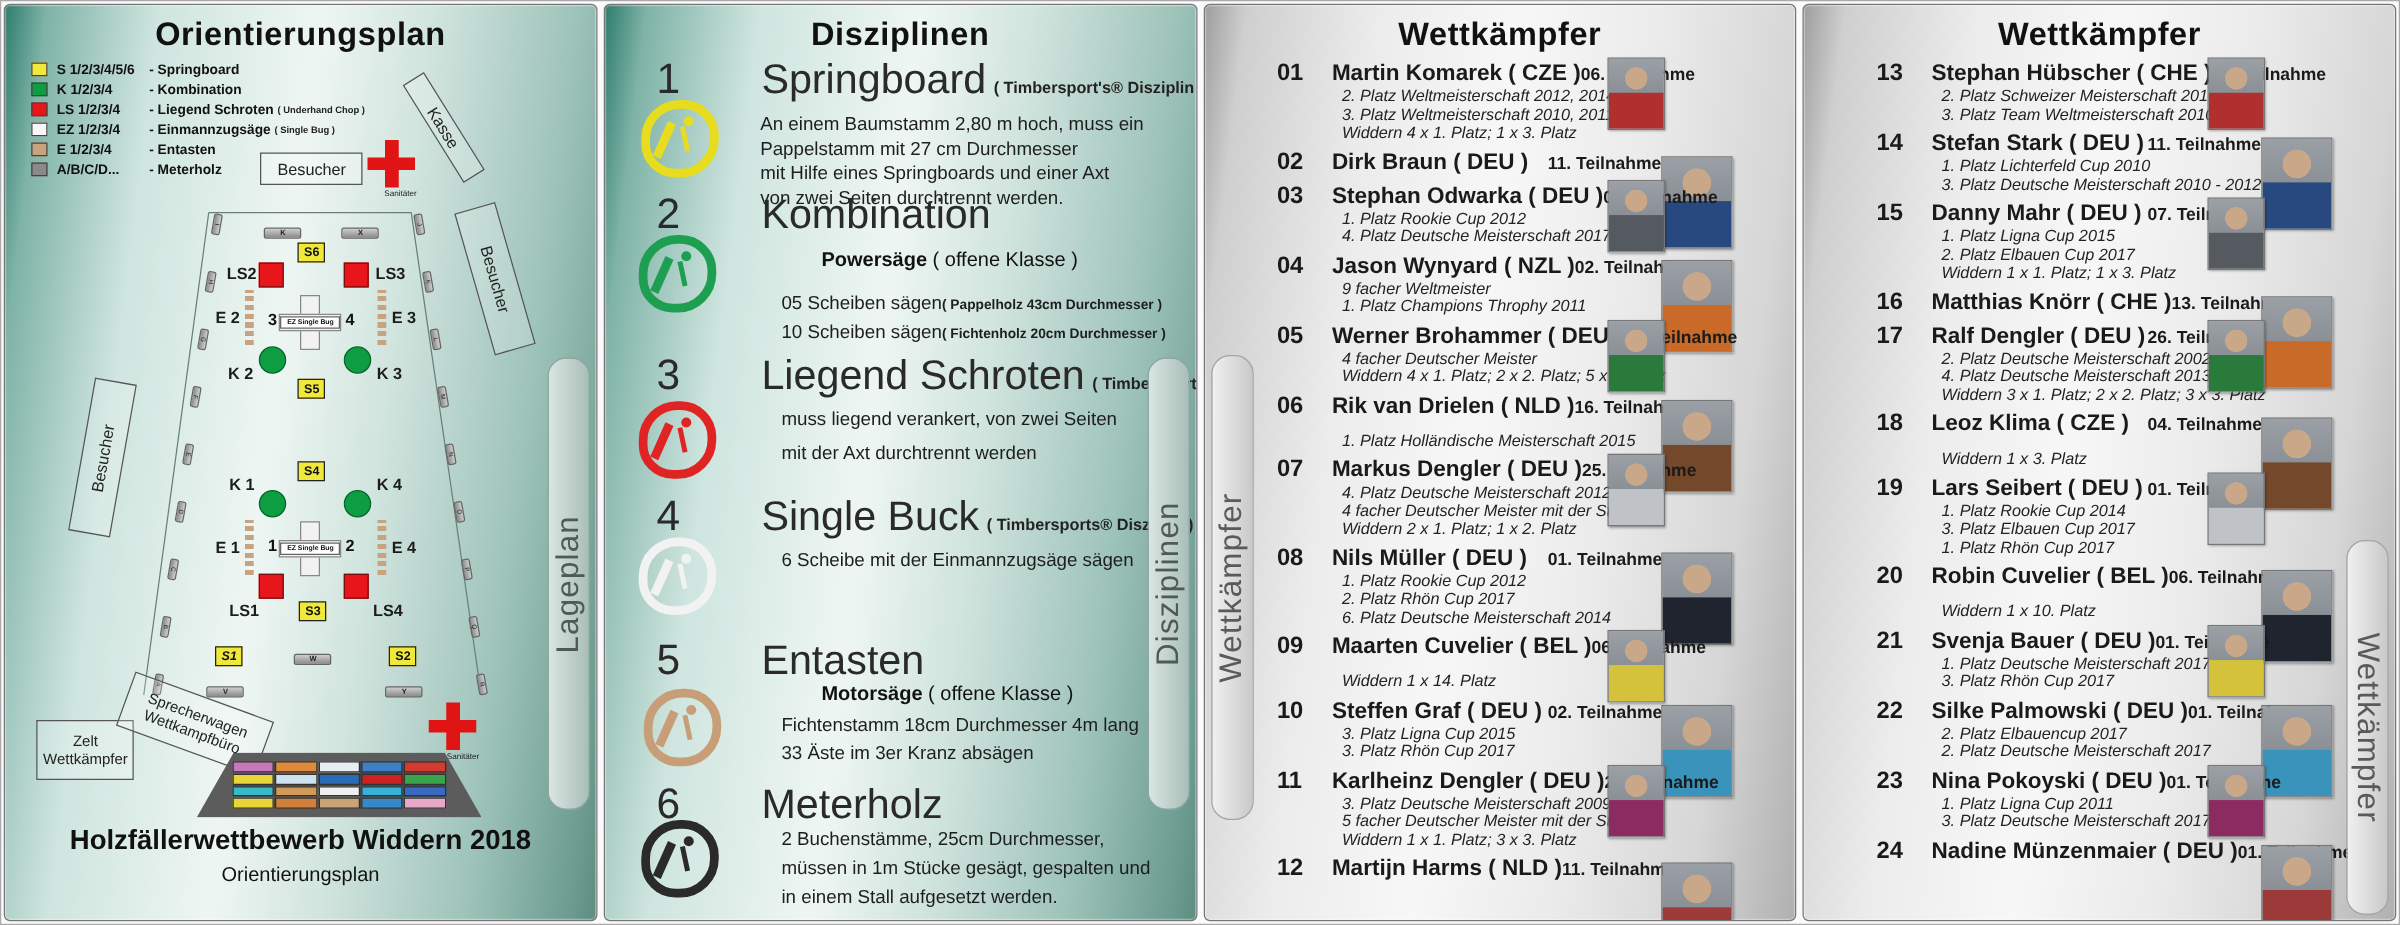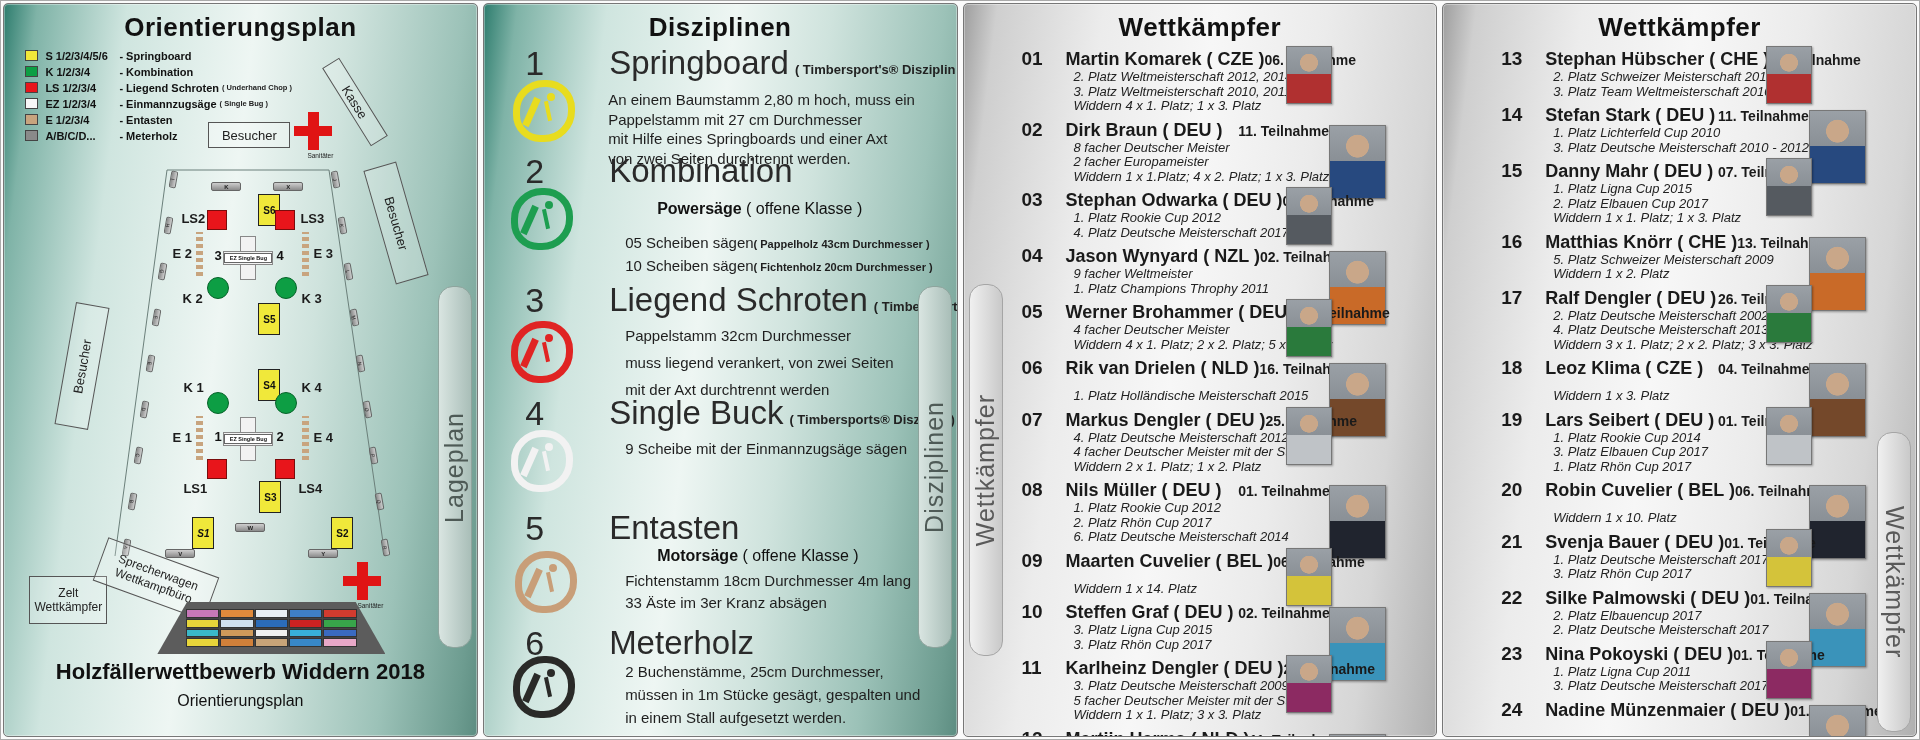--- a/index.html
+++ b/index.html
@@ -19,21 +19,21 @@
   
   .legend { position:absolute; top:44px; left:8px; }
   .lg-row { display:flex; align-items:center; height:15px; margin-bottom:1px; font-size:11px; font-weight:bold; color:#111; }
   .lg-sw { width:13px; height:11px; border:1px solid #444; margin-right:7px; flex:none; }
   .lg-code { width:74px; flex:none; }
   .lg-note { font-size:7.5px; font-weight:bold; margin-left:3px; color:#222; }
   .mapel { position:absolute; }
   .mbox { border:1px solid #555; background:rgba(255,255,255,.25); color:#222; display:flex; align-items:center; justify-content:center; font-size:13px; }
   .sq { width:20px; height:20px; background:#e8151b; border:1px solid #7a0c0c; }
   .kc { width:22px; height:22px; border-radius:50%; background:#0d9e44; border:1px solid #07632a; }
-  .sb { width:22px; height:32px; background:#f0e83a; border:1px solid #222; color:#111; font-size:10px; font-weight:bold; display:flex; align-items:center; justify-content:center;margin-left:20px; }
+  .sb { width:22px; height:16px; background:#f0e83a; border:1px solid #222; color:#111; font-size:10px; font-weight:bold; display:flex; align-items:center; justify-content:center; }
   .stlab { font-size:13px; font-weight:bold; color:#1c1c1c; white-space:nowrap; }
   .estrip { width:7px; height:44px; background:repeating-linear-gradient(0deg,#c8a47e 0 4px,transparent 4px 7px); }
   .gbar { background:linear-gradient(180deg,#cecece,#8b8b8b); border:1px solid #666; border-radius:2px; color:#222; display:flex; align-items:center; justify-content:center; }
   .bar-big { width:30px; height:9px; font-size:6px; font-weight:bold; }
   .mk { width:17px; height:7px; font-size:5px; }
   .cross { width:38px; height:38px; }
   .cross::before { content:""; position:absolute; left:36%; top:0; width:28%; height:100%; background:#e01414; }
   .cross::after  { content:""; position:absolute; top:36%; left:0; height:28%; width:100%; background:#e01414; }
   .crosslab { font-size:6.5px; color:#222; }
   .ezv { width:16px; height:44px; background:#f2f2f2; border:1px solid #888; }
@@ -342,35 +342,34 @@
           </div>
           <div class="disc" style="top: 277px;">
             <div class="d-num">3</div>
             <div class="d-name"><span>Liegend Schroten</span><span class="d-note">( Timbersport's® Disziplin )</span></div>
             <div class="d-icon" style="left: 14px; top: 40px; border-color: rgb(224, 36, 35);">
               <div class="s1" style="background: rgb(224, 36, 35);"></div>
               <div class="s2" style="background: rgb(224, 36, 35);"></div>
               <div class="s3" style="background: rgb(224, 36, 35);"></div>
             </div>
             <div class="d-lines" style="left: 128px; top: 41px; line-height: 27px;">
-              <div class="d-line"><span>Pappelstamm 32cm Durchmesser</span></div>
               <div class="d-line"><span>muss liegend verankert, von zwei Seiten</span></div>
               <div class="d-line"><span>mit der Axt durchtrennt werden</span></div>
             </div>
           </div>
           <div class="disc" style="top: 390px;">
             <div class="d-num">4</div>
             <div class="d-name"><span>Single Buck</span><span class="d-note">( Timbersports® Disziplin )</span></div>
             <div class="d-icon" style="left: 14px; top: 36px; border-color: rgb(242, 242, 242);">
               <div class="s1" style="background: rgb(242, 242, 242);"></div>
               <div class="s2" style="background: rgb(242, 242, 242);"></div>
               <div class="s3" style="background: rgb(242, 242, 242);"></div>
             </div>
             <div class="d-lines" style="left: 128px; top: 38px; line-height: 34px;">
-              <div class="d-line"><span>9 Scheibe mit der Einmannzugsäge sägen</span></div>
+              <div class="d-line"><span>6 Scheibe mit der Einmannzugsäge sägen</span></div>
             </div>
           </div>
           <div class="disc" style="top: 505px;">
             <div class="d-num">5</div>
             <div class="d-name"><span>Entasten</span><span class="d-note"></span></div>
             <div class="d-icon" style="left: 18px; top: 42px; border-color: rgb(200, 158, 120);">
               <div class="s1" style="background: rgb(200, 158, 120);"></div>
               <div class="s2" style="background: rgb(200, 158, 120);"></div>
               <div class="s3" style="background: rgb(200, 158, 120);"></div>
             </div>
@@ -418,25 +417,20 @@
           </div>
           <div class="photo inner" style="background-image: radial-gradient(circle at 50% 28%, rgb(201, 167, 137) 0px, rgb(201, 167, 137) 19%, rgba(0, 0, 0, 0) 20%), linear-gradient(rgb(154, 160, 166) 0%, rgb(138, 144, 150) 48%, rgb(176, 48, 48) 49%, rgb(176, 48, 48) 100%);"></div>
         </div>
         <div class="entry">
           <div class="e-row">
             <span class="e-num">02</span>
             <span class="e-name">Dirk Braun ( DEU )</span>
             <span class="e-spc"></span>
             <span class="e-part">11. Teilnahme</span>
           </div>
-          <div class="e-details">
-            <div>8 facher Deutscher Meister</div>
-            <div>2 facher Europameister</div>
-            <div>Widdern 1 x 1.Platz; 4 x 2. Platz; 1 x 3. Platz</div>
-          </div>
           <div class="photo outer" style="background-image: radial-gradient(circle at 50% 28%, rgb(201, 167, 137) 0px, rgb(201, 167, 137) 19%, rgba(0, 0, 0, 0) 20%), linear-gradient(rgb(154, 160, 166) 0%, rgb(138, 144, 150) 48%, rgb(39, 73, 127) 49%, rgb(39, 73, 127) 100%);"></div>
         </div>
         <div class="entry">
           <div class="e-row">
             <span class="e-num">03</span>
             <span class="e-name">Stephan Odwarka ( DEU )</span>
             <span class="e-spc"></span>
             <span class="e-part">01. Teilnahme</span>
           </div>
           <div class="e-details">
@@ -608,24 +602,20 @@
           </div>
           <div class="photo inner" style="background-image: radial-gradient(circle at 50% 28%, rgb(201, 167, 137) 0px, rgb(201, 167, 137) 19%, rgba(0, 0, 0, 0) 20%), linear-gradient(rgb(154, 160, 166) 0%, rgb(138, 144, 150) 48%, rgb(85, 90, 96) 49%, rgb(85, 90, 96) 100%);"></div>
         </div>
         <div class="entry">
           <div class="e-row">
             <span class="e-num">16</span>
             <span class="e-name">Matthias Knörr ( CHE )</span>
             <span class="e-spc"></span>
             <span class="e-part">13. Teilnahme</span>
           </div>
-          <div class="e-details">
-            <div>5. Platz Schweizer Meisterschaft 2009</div>
-            <div>Widdern 1 x 2. Platz</div>
-          </div>
           <div class="photo outer" style="background-image: radial-gradient(circle at 50% 28%, rgb(201, 167, 137) 0px, rgb(201, 167, 137) 19%, rgba(0, 0, 0, 0) 20%), linear-gradient(rgb(154, 160, 166) 0%, rgb(138, 144, 150) 48%, rgb(201, 106, 40) 49%, rgb(201, 106, 40) 100%);"></div>
         </div>
         <div class="entry">
           <div class="e-row">
             <span class="e-num">17</span>
             <span class="e-name">Ralf Dengler ( DEU )</span>
             <span class="e-spc"></span>
             <span class="e-part">26. Teilnahme</span>
           </div>
           <div class="e-details">

